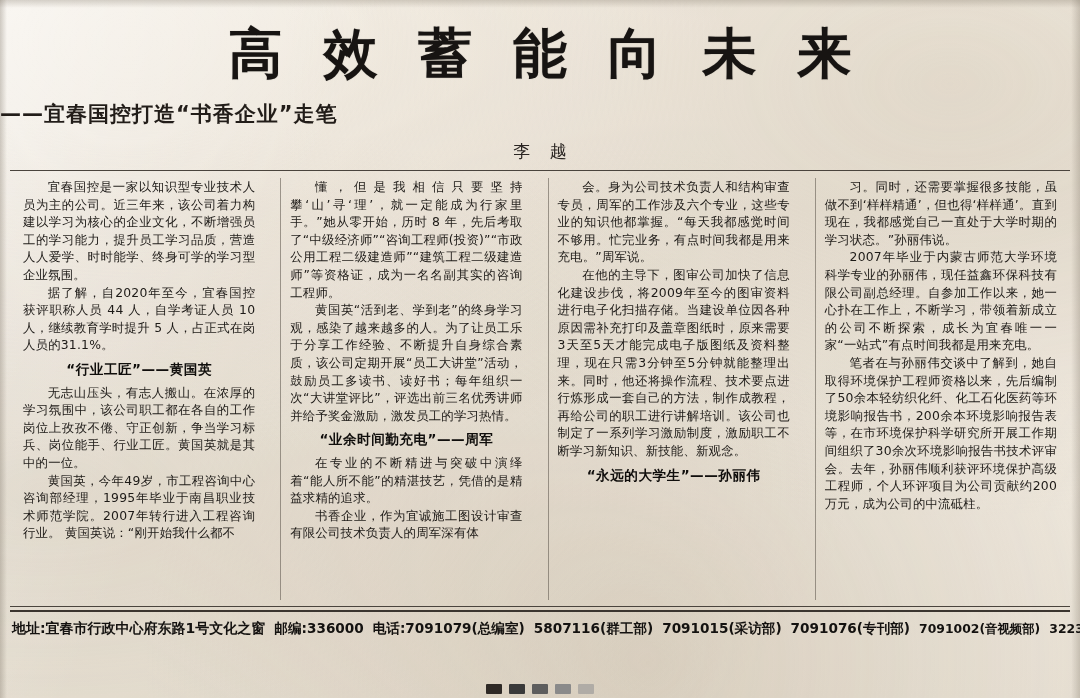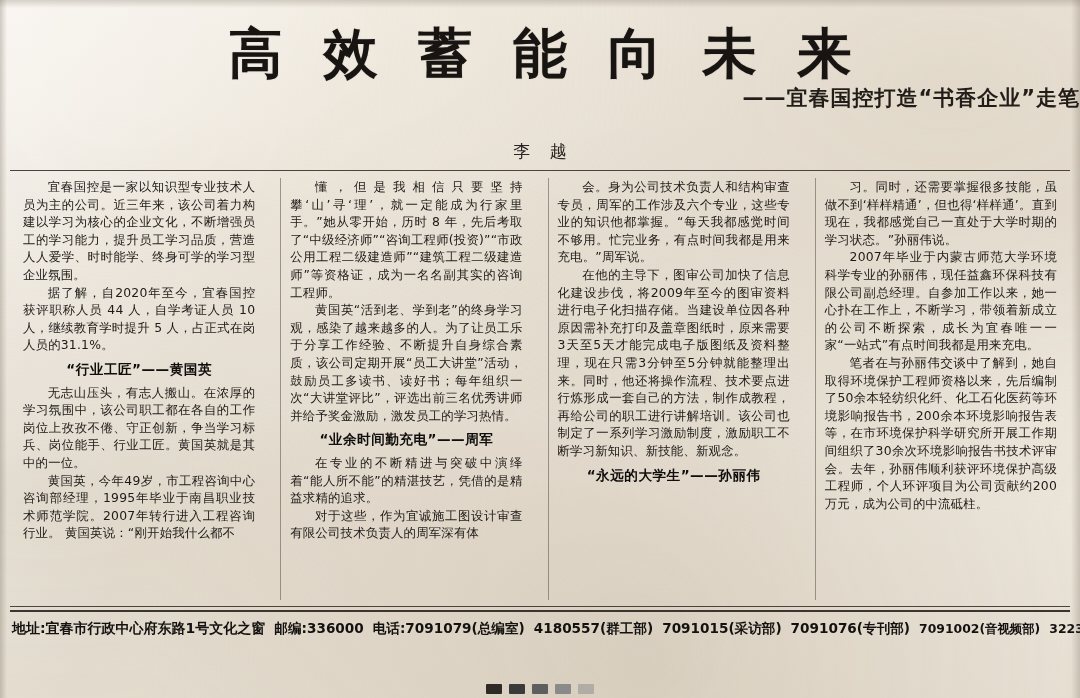--- a/index.html
+++ b/index.html
@@ -45,24 +45,24 @@
     font-family: "DejaVu Sans", sans-serif;
     font-weight: bold;
     font-size: 54px;
     letter-spacing: 11px;
     color: #171412;
     text-indent: 11px;
     text-shadow: 0 0 1px rgba(0,0,0,0.35);
   }
   .subhead {
     position: absolute;
-    top: 84px;
+    top: 100px;
     left: 0;
     width: 1080px;
-    text-align: right;
+    text-align: left;
     font-size: 21px;
     font-weight: bold;
     letter-spacing: 1px;
     color: #221d19;
   }
   .byline {
     position: absolute;
     top: 140px;
     left: 0;
     width: 1080px;
@@ -190,42 +190,42 @@
       <p class="para">据了解，自2020年至今，宜春国控获评职称人员 44 人，自学考证人员 10 人，继续教育学时提升 5 人，占正式在岗人员的31.1%。</p>
       <div class="subtitle">“行业工匠”——黄国英</div>
       <p class="para">无志山压头，有志人搬山。在浓厚的学习氛围中，该公司职工都在各自的工作岗位上孜孜不倦、守正创新，争当学习标兵、岗位能手、行业工匠。黄国英就是其中的一位。</p>
       <p class="para">黄国英，今年49岁，市工程咨询中心咨询部经理，1995年毕业于南昌职业技术师范学院。2007年转行进入工程咨询行业。 黄国英说：“刚开始我什么都不</p>
     </div>
     <div class="col">
       <p class="para">懂，但是我相信只要坚持攀‘山’寻‘理’，就一定能成为行家里手。”她从零开始，历时 8 年，先后考取了“中级经济师”“咨询工程师(投资)”“市政公用工程二级建造师”“建筑工程二级建造师”等资格证，成为一名名副其实的咨询工程师。</p>
       <p class="para">黄国英“活到老、学到老”的终身学习观，感染了越来越多的人。为了让员工乐于分享工作经验、不断提升自身综合素质，该公司定期开展“员工大讲堂”活动，鼓励员工多读书、读好书；每年组织一次“大讲堂评比”，评选出前三名优秀讲师并给予奖金激励，激发员工的学习热情。</p>
       <div class="subtitle">“业余时间勤充电”——周军</div>
       <p class="para">在专业的不断精进与突破中演绎着“能人所不能”的精湛技艺，凭借的是精益求精的追求。</p>
-      <p class="para">对于这些，作为宜诚施工图设计审查有限公司技术负责人的周军深有体</p>
+      <p class="para">书香企业，作为宜诚施工图设计审查有限公司技术负责人的周军深有体</p>
     </div>
     <div class="col">
       <p class="para">会。身为公司技术负责人和结构审查专员，周军的工作涉及六个专业，这些专业的知识他都掌握。“每天我都感觉时间不够用。忙完业务，有点时间我都是用来充电。”周军说。</p>
       <p class="para">在他的主导下，图审公司加快了信息化建设步伐，将2009年至今的图审资料进行电子化扫描存储。当建设单位因各种原因需补充打印及盖章图纸时，原来需要3天至5天才能完成电子版图纸及资料整理，现在只需3分钟至5分钟就能整理出来。同时，他还将操作流程、技术要点进行炼形成一套自己的方法，制作成教程，再给公司的职工进行讲解培训。该公司也制定了一系列学习激励制度，激励职工不断学习新知识、新技能、新观念。</p>
       <div class="subtitle">“永远的大学生”——孙丽伟</div>
     </div>
     <div class="col">
       <p class="para">习。同时，还需要掌握很多技能，虽做不到‘样样精通’，但也得‘样样通’。直到现在，我都感觉自己一直处于大学时期的学习状态。”孙丽伟说。</p>
       <p class="para">2007年毕业于内蒙古师范大学环境科学专业的孙丽伟，现任益鑫环保科技有限公司副总经理。自参加工作以来，她一心扑在工作上，不断学习，带领着新成立的公司不断探索，成长为宜春唯一一家“一站式”有点时间我都是用来充电。</p>
       <p class="para">笔者在与孙丽伟交谈中了解到，她自取得环境保护工程师资格以来，先后编制了50余本轻纺织化纤、化工石化医药等环境影响报告书，200余本环境影响报告表等，在市环境保护科学研究所开展工作期间组织了30余次环境影响报告书技术评审会。去年，孙丽伟顺利获评环境保护高级工程师，个人环评项目为公司贡献约200万元，成为公司的中流砥柱。</p>
     </div>
   </div>
 
   <div class="rule rule-bottom-a"></div>
   <div class="rule rule-bottom-b"></div>
 
   <div class="footer">
     <span class="addr">地址:宜春市行政中心府东路1号文化之窗</span>
     <span>邮编:336000</span>
     <span>电话:7091079(总编室)</span>
-    <span>4180557(群工部)</span>
+    <span>5807116(群工部)</span>
     <span>7091015(采访部)</span>
     <span>7091076(专刊部)</span>
     <span class="small">7091002(音视频部)</span>
     <span class="small">3223764(广告中心)</span>
   </div>
 
   <div class="swatches">
     <div class="swatch" style="background:#2f2a26"></div>
     <div class="swatch" style="background:#3a3a3a"></div>
     <div class="swatch" style="background:#5e5e5e"></div>

